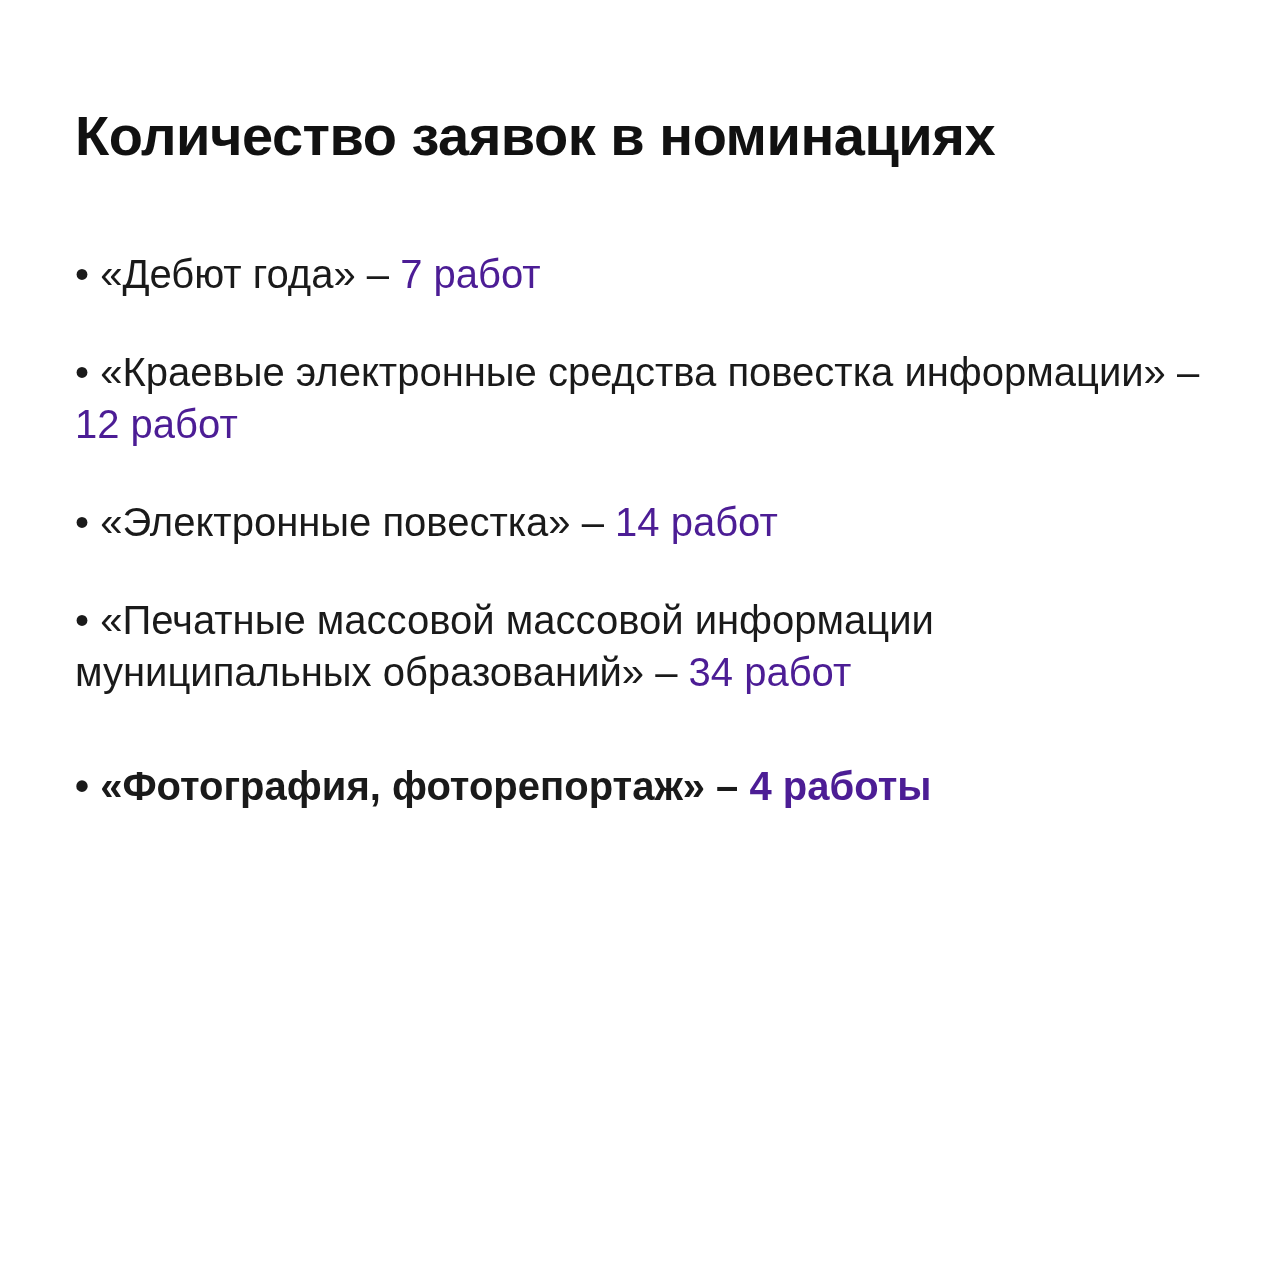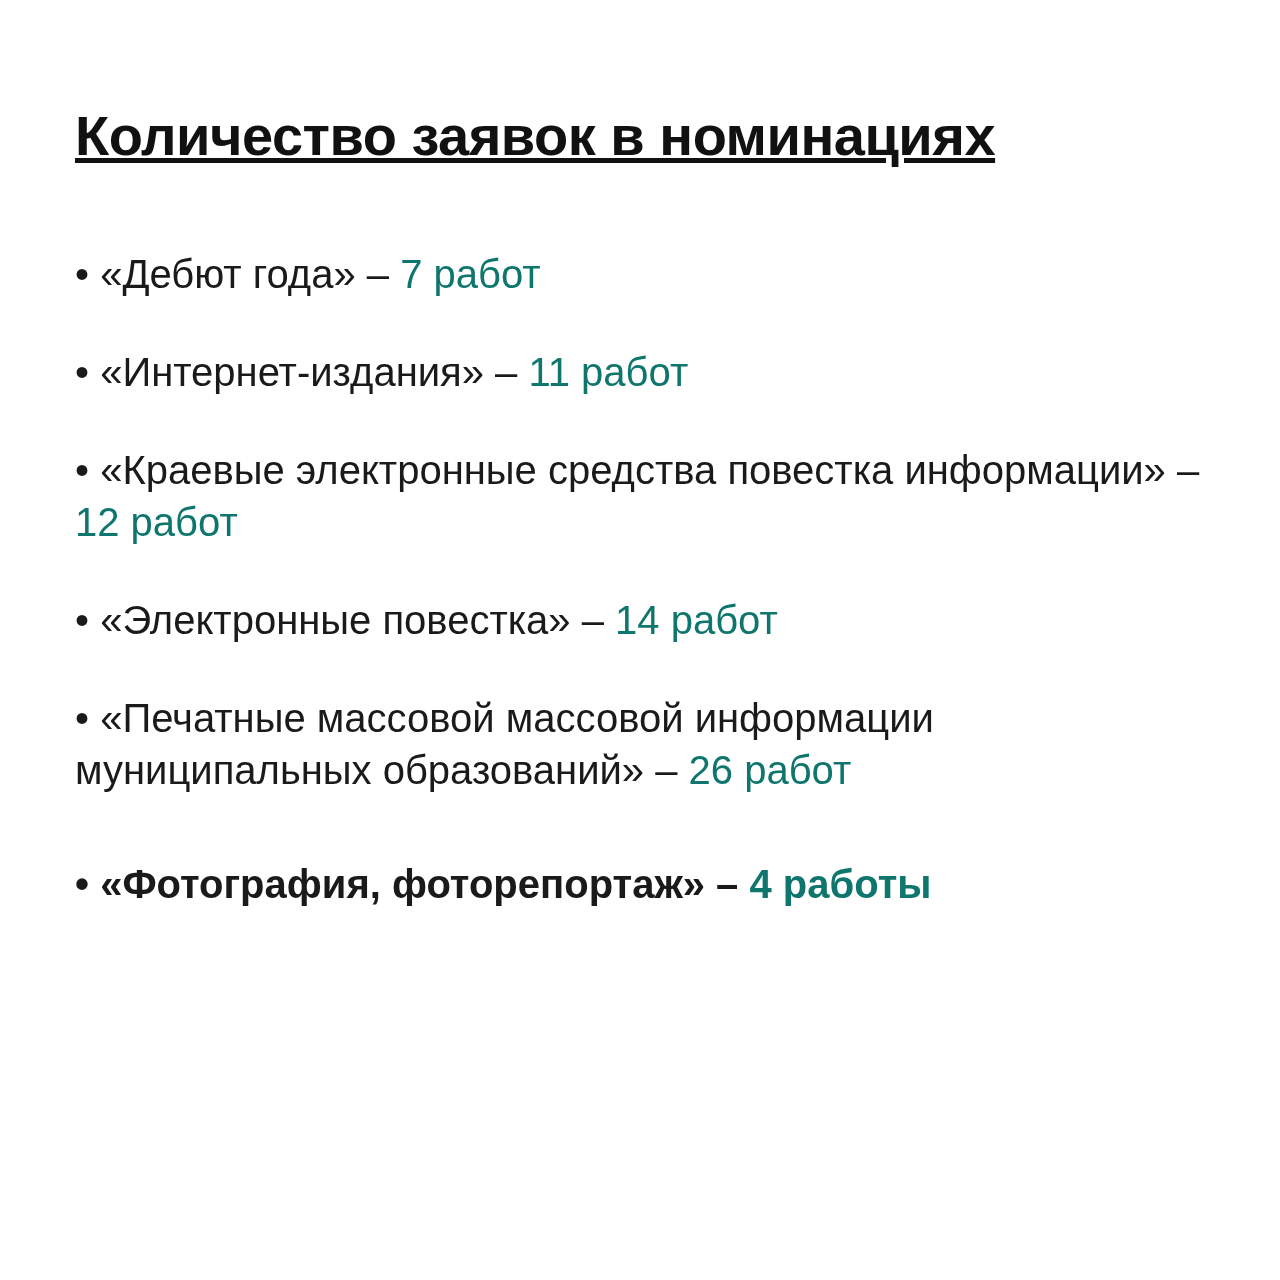--- a/index.html
+++ b/index.html
@@ -19,21 +19,20 @@
     box-sizing: border-box;
     width: 1280px;
   }
   .title {
     margin: 0 0 80px 0;
     font-size: 56px;
     line-height: 64px;
     font-weight: 700;
     color: #111111;
     letter-spacing: -0.5px;
-    text-decoration: underline;
   }
   .nominations {
     list-style: none;
     margin: 0;
     padding: 0;
     max-width: 1130px;
   }
   .nominations li {
     font-size: 40px;
     line-height: 52px;
@@ -42,59 +41,53 @@
     margin: 0 0 46px 0;
   }
   .nominations li.extra-gap {
     margin-top: 62px;
     font-weight: bold;
   }
   .bullet {
     color: #1a1a1a;
   }
   .count {
-    color: #0f766e;
+    color: #4c1d95;
   }
 </style>
 </head>
 <body>
 
 <main class="slide">
   <h1 class="title">Количество заявок в номинациях</h1>
 
   <ul class="nominations">
     <li>
       <span class="bullet">•</span>
       <span>«Дебют года»</span>
       <span>–</span>
       <span class="count">7 работ</span>
     </li>
     <li>
       <span class="bullet">•</span>
-      <span>«Интернет-издания»</span>
-      <span>–</span>
-      <span class="count">11 работ</span>
-    </li>
-    <li>
-      <span class="bullet">•</span>
       <span>«Краевые электронные средства повестка информации»</span>
       <span>–</span>
       <span class="count">12 работ</span>
     </li>
     <li>
       <span class="bullet">•</span>
       <span>«Электронные повестка»</span>
       <span>–</span>
       <span class="count">14 работ</span>
     </li>
     <li>
       <span class="bullet">•</span>
       <span>«Печатные массовой массовой информации муниципальных образований»</span>
       <span>–</span>
-      <span class="count">26 работ</span>
+      <span class="count">34 работ</span>
     </li>
     <li class="extra-gap">
       <span class="bullet">•</span>
       <span>«Фотография, фоторепортаж»</span>
       <span>–</span>
       <span class="count">4 работы</span>
     </li>
   </ul>
 </main>
 

